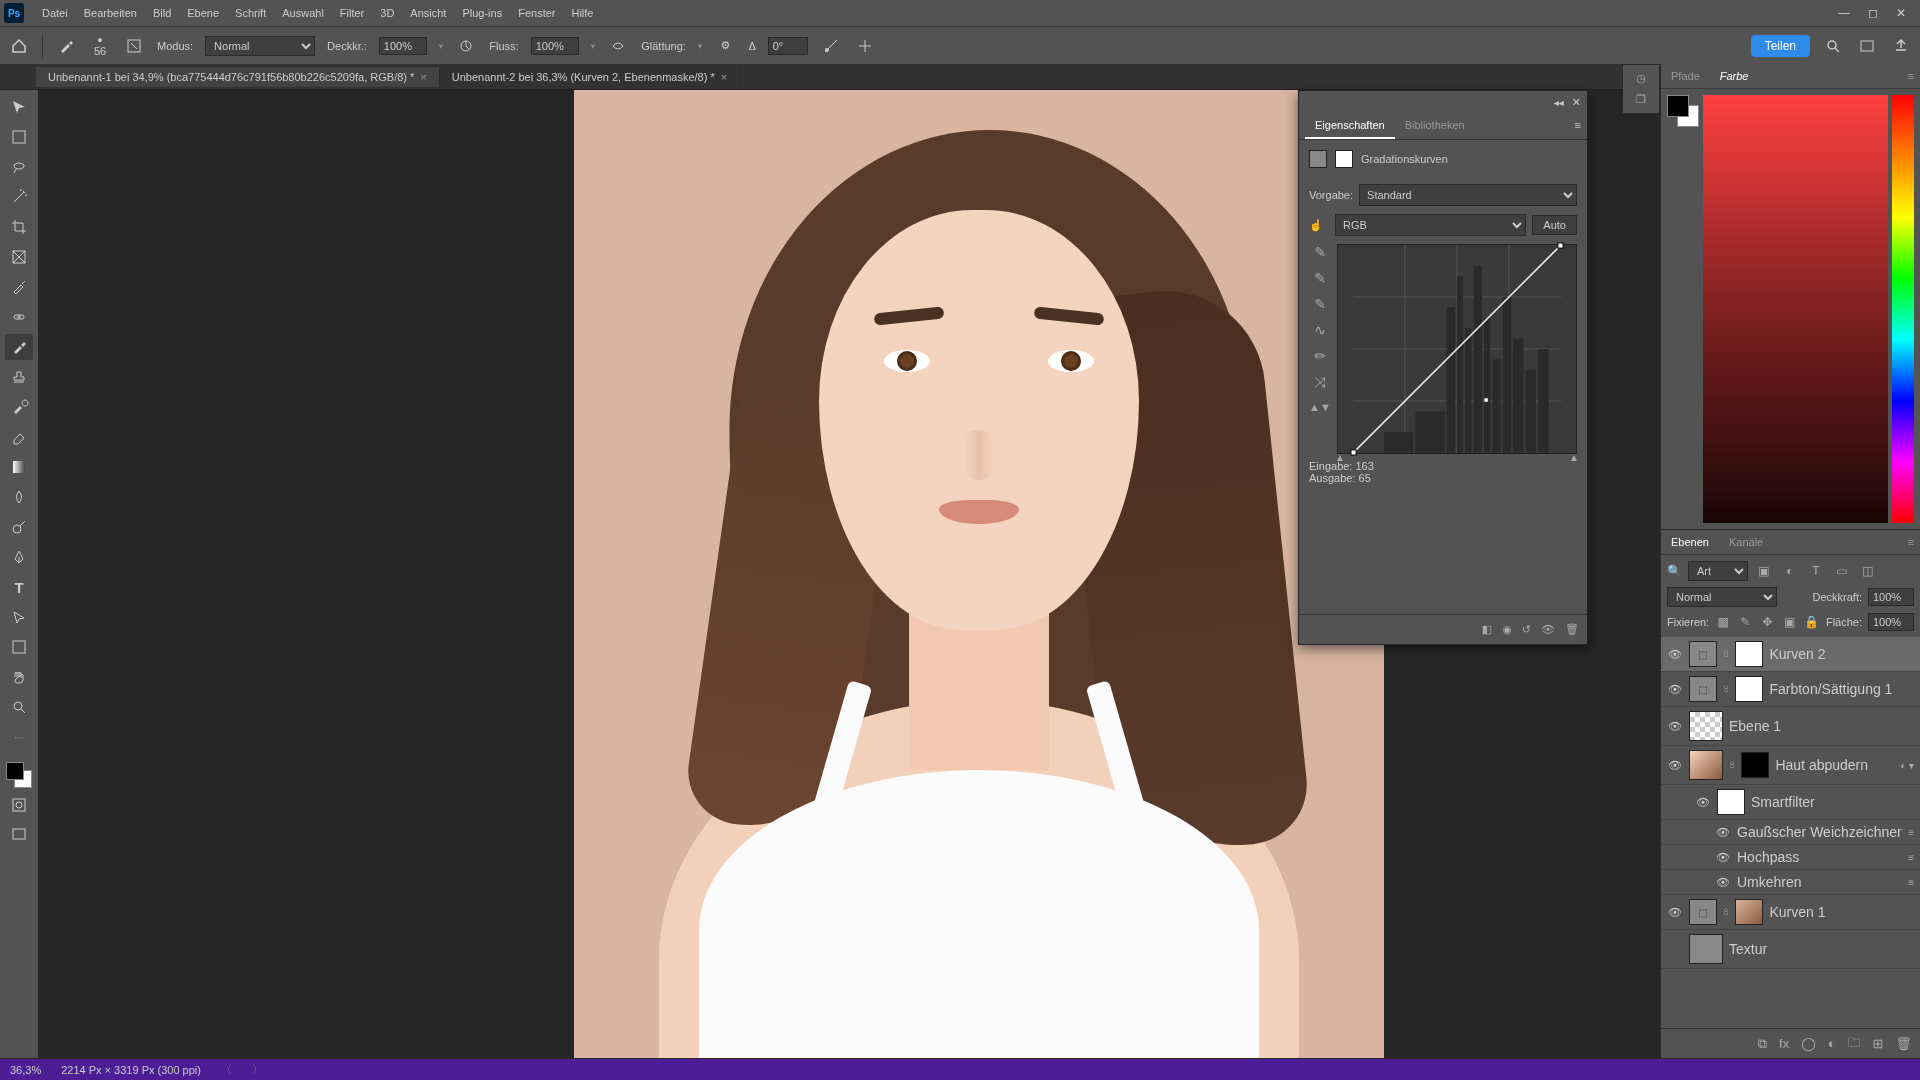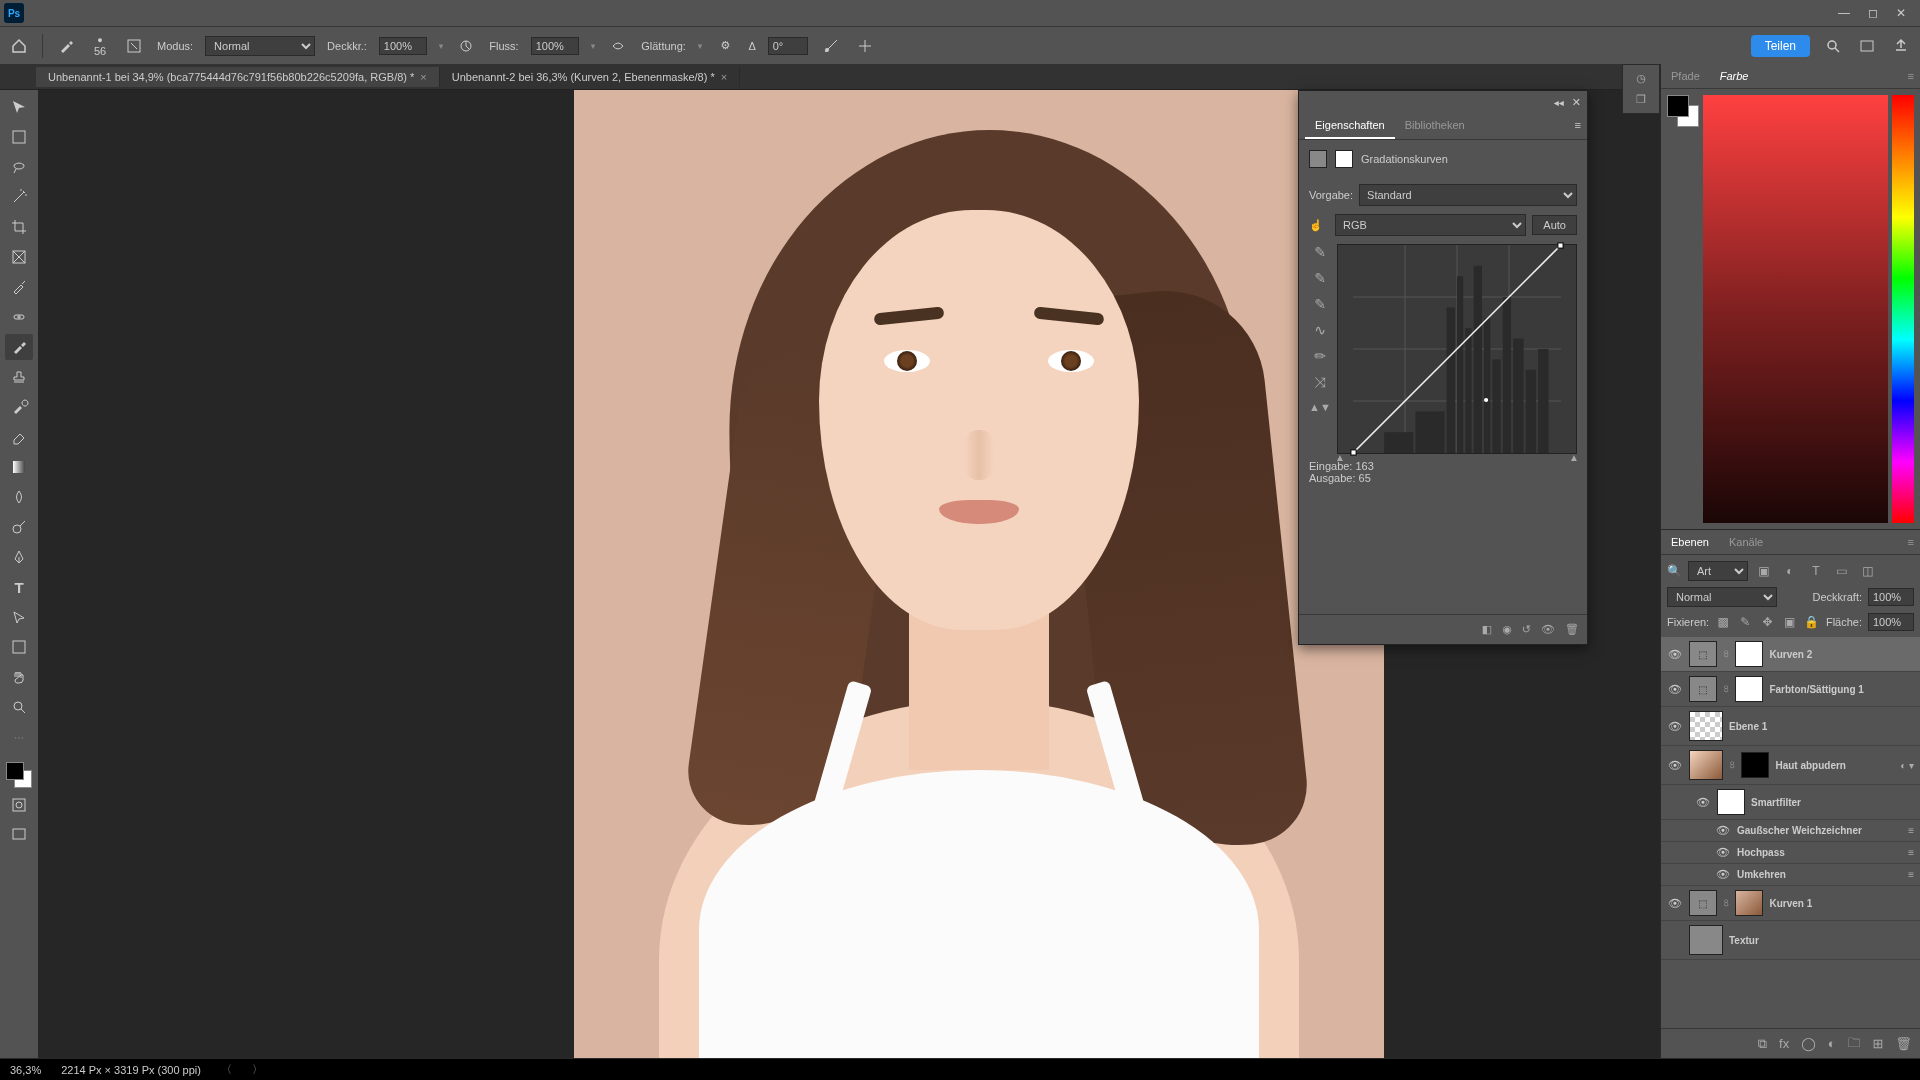--- a/index.html
+++ b/index.html
@@ -90,34 +90,48 @@
 .layers-ctrl .mini { width:20px; height:18px; display:flex; align-items:center; justify-content:center; cursor:pointer; color:#aaa; font-size:12px;}
 .layer-list { flex:1; overflow:auto;}
 .layer { display:flex; align-items:center; padding:4px 6px; gap:6px; border-bottom:1px solid #444; cursor:pointer;}
 .layer.sel { background:#6a6a6a;}
 .layer .vis { width:16px; text-align:center; cursor:pointer;}
 .layer .thumb { width:34px; height:30px; background:#fff; border:1px solid #222;}
 .layer .thumb.checker { background:repeating-conic-gradient(#ccc 0 25%,#fff 0 50%) 0 0/10px 10px;}
 .layer .thumb.adj { width:28px; height:26px; background:#888; display:flex; align-items:center; justify-content:center; font-size:10px; color:#222;}
 .layer .mask { width:28px; height:26px; background:#fff; border:1px solid #222;}
 .layer .mask.blk { background:#000;}
-.layer .name { flex:1; font-size:10px;font-weight:bold;}
+.layer .name { flex:1; font-size:14px;}
 .layer.sub { padding-left:34px; }
 .layer .fxicon { font-size:10px; color:#aaa;}
 .layer-footer { height:30px; border-top:1px solid #383838; display:flex; justify-content:flex-end; align-items:center; gap:12px; padding:0 8px;}
 .layer-footer span { cursor:pointer; color:#aaa; font-size:13px;}
-.statusbar { position:absolute; bottom:0; left:0; right:0; height:22px; background:#000000; display:flex; align-items:center; padding:0 10px; gap:20px; border-top:1px solid #2a2a2a;}
+.statusbar { position:absolute; bottom:0; left:0; right:0; height:22px; background:#4c1d95; display:flex; align-items:center; padding:0 10px; gap:20px; border-top:1px solid #2a2a2a;}
 .tri { font-size:9px; color:#888;}
 svg { overflow:visible; }
 </style>
 </head>
 <body>
 
 <div class="menubar">
   <div class="logo">Ps</div>
+  <div id="menu-items" class="flex">
+      <span class="item">Datei</span>
+      <span class="item">Bearbeiten</span>
+      <span class="item">Bild</span>
+      <span class="item">Ebene</span>
+      <span class="item">Schrift</span>
+      <span class="item">Auswahl</span>
+      <span class="item">Filter</span>
+      <span class="item">3D</span>
+      <span class="item">Ansicht</span>
+      <span class="item">Plug-ins</span>
+      <span class="item">Fenster</span>
+      <span class="item">Hilfe</span>
+    </div>
   <div class="winctl">
     <span>—</span>
     <span>◻</span>
     <span>✕</span>
   </div>
 </div>
 
 <div class="optbar">
   <span class="ico">
       <svg width="16" height="16">

